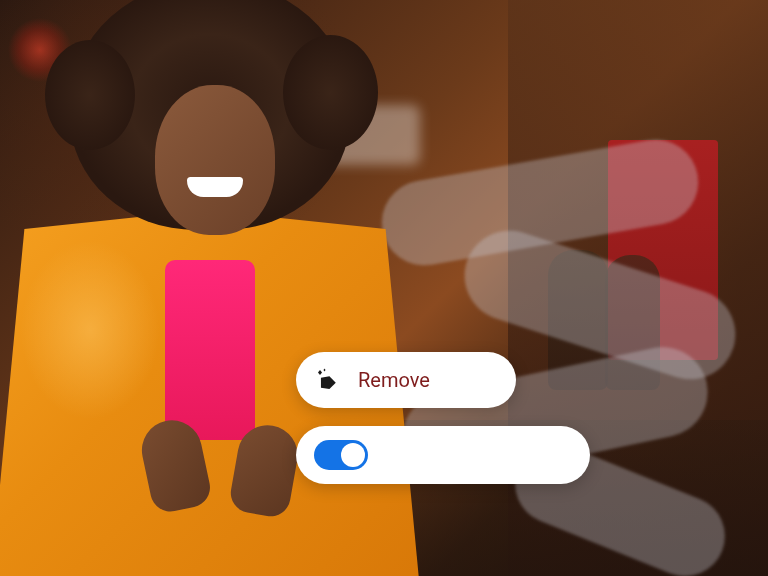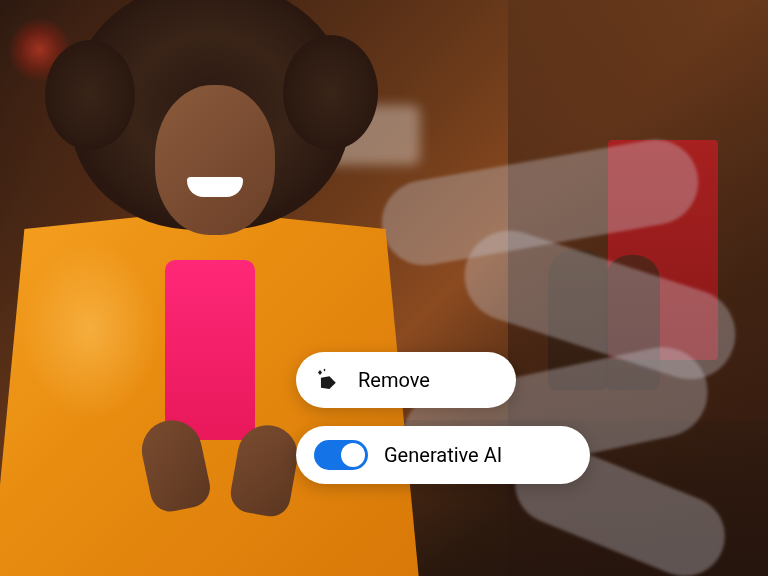--- a/index.html
+++ b/index.html
@@ -147,21 +147,21 @@
       align-items: center;
       gap: 16px;
       box-shadow: 0 4px 16px rgba(0,0,0,0.2);
       cursor: pointer;
     }
     .remove-pill { width: 220px; }
     .genai-pill { width: 294px; }
     .pill-label {
       font-size: 20px;
       font-weight: 400;
-      color: #000000;
+      color: #7f1d1d;
     }
     .eraser-icon {
       width: 28px; height: 28px;
       position: relative;
       flex-shrink: 0;
     }
     .eraser-icon svg { width: 100%; height: 100%; }
     .toggle {
       width: 54px; height: 30px;
       background: #1473e6;
@@ -224,15 +224,14 @@
         <path d="M11 11 L20 11 L20 20 L13 25 L6 18 L11 11 Z" fill="#1a1a1a" transform="rotate(45 14 16)"></path>
       </svg>
     </span>
     <span class="pill-label">Remove</span>
   </div>
 
   <div class="pill genai-pill">
     <span class="toggle">
       <span class="toggle-knob"></span>
     </span>
-    <span class="pill-label">Generative AI</span>
   </div>
 </div>
 
 </body></html>

